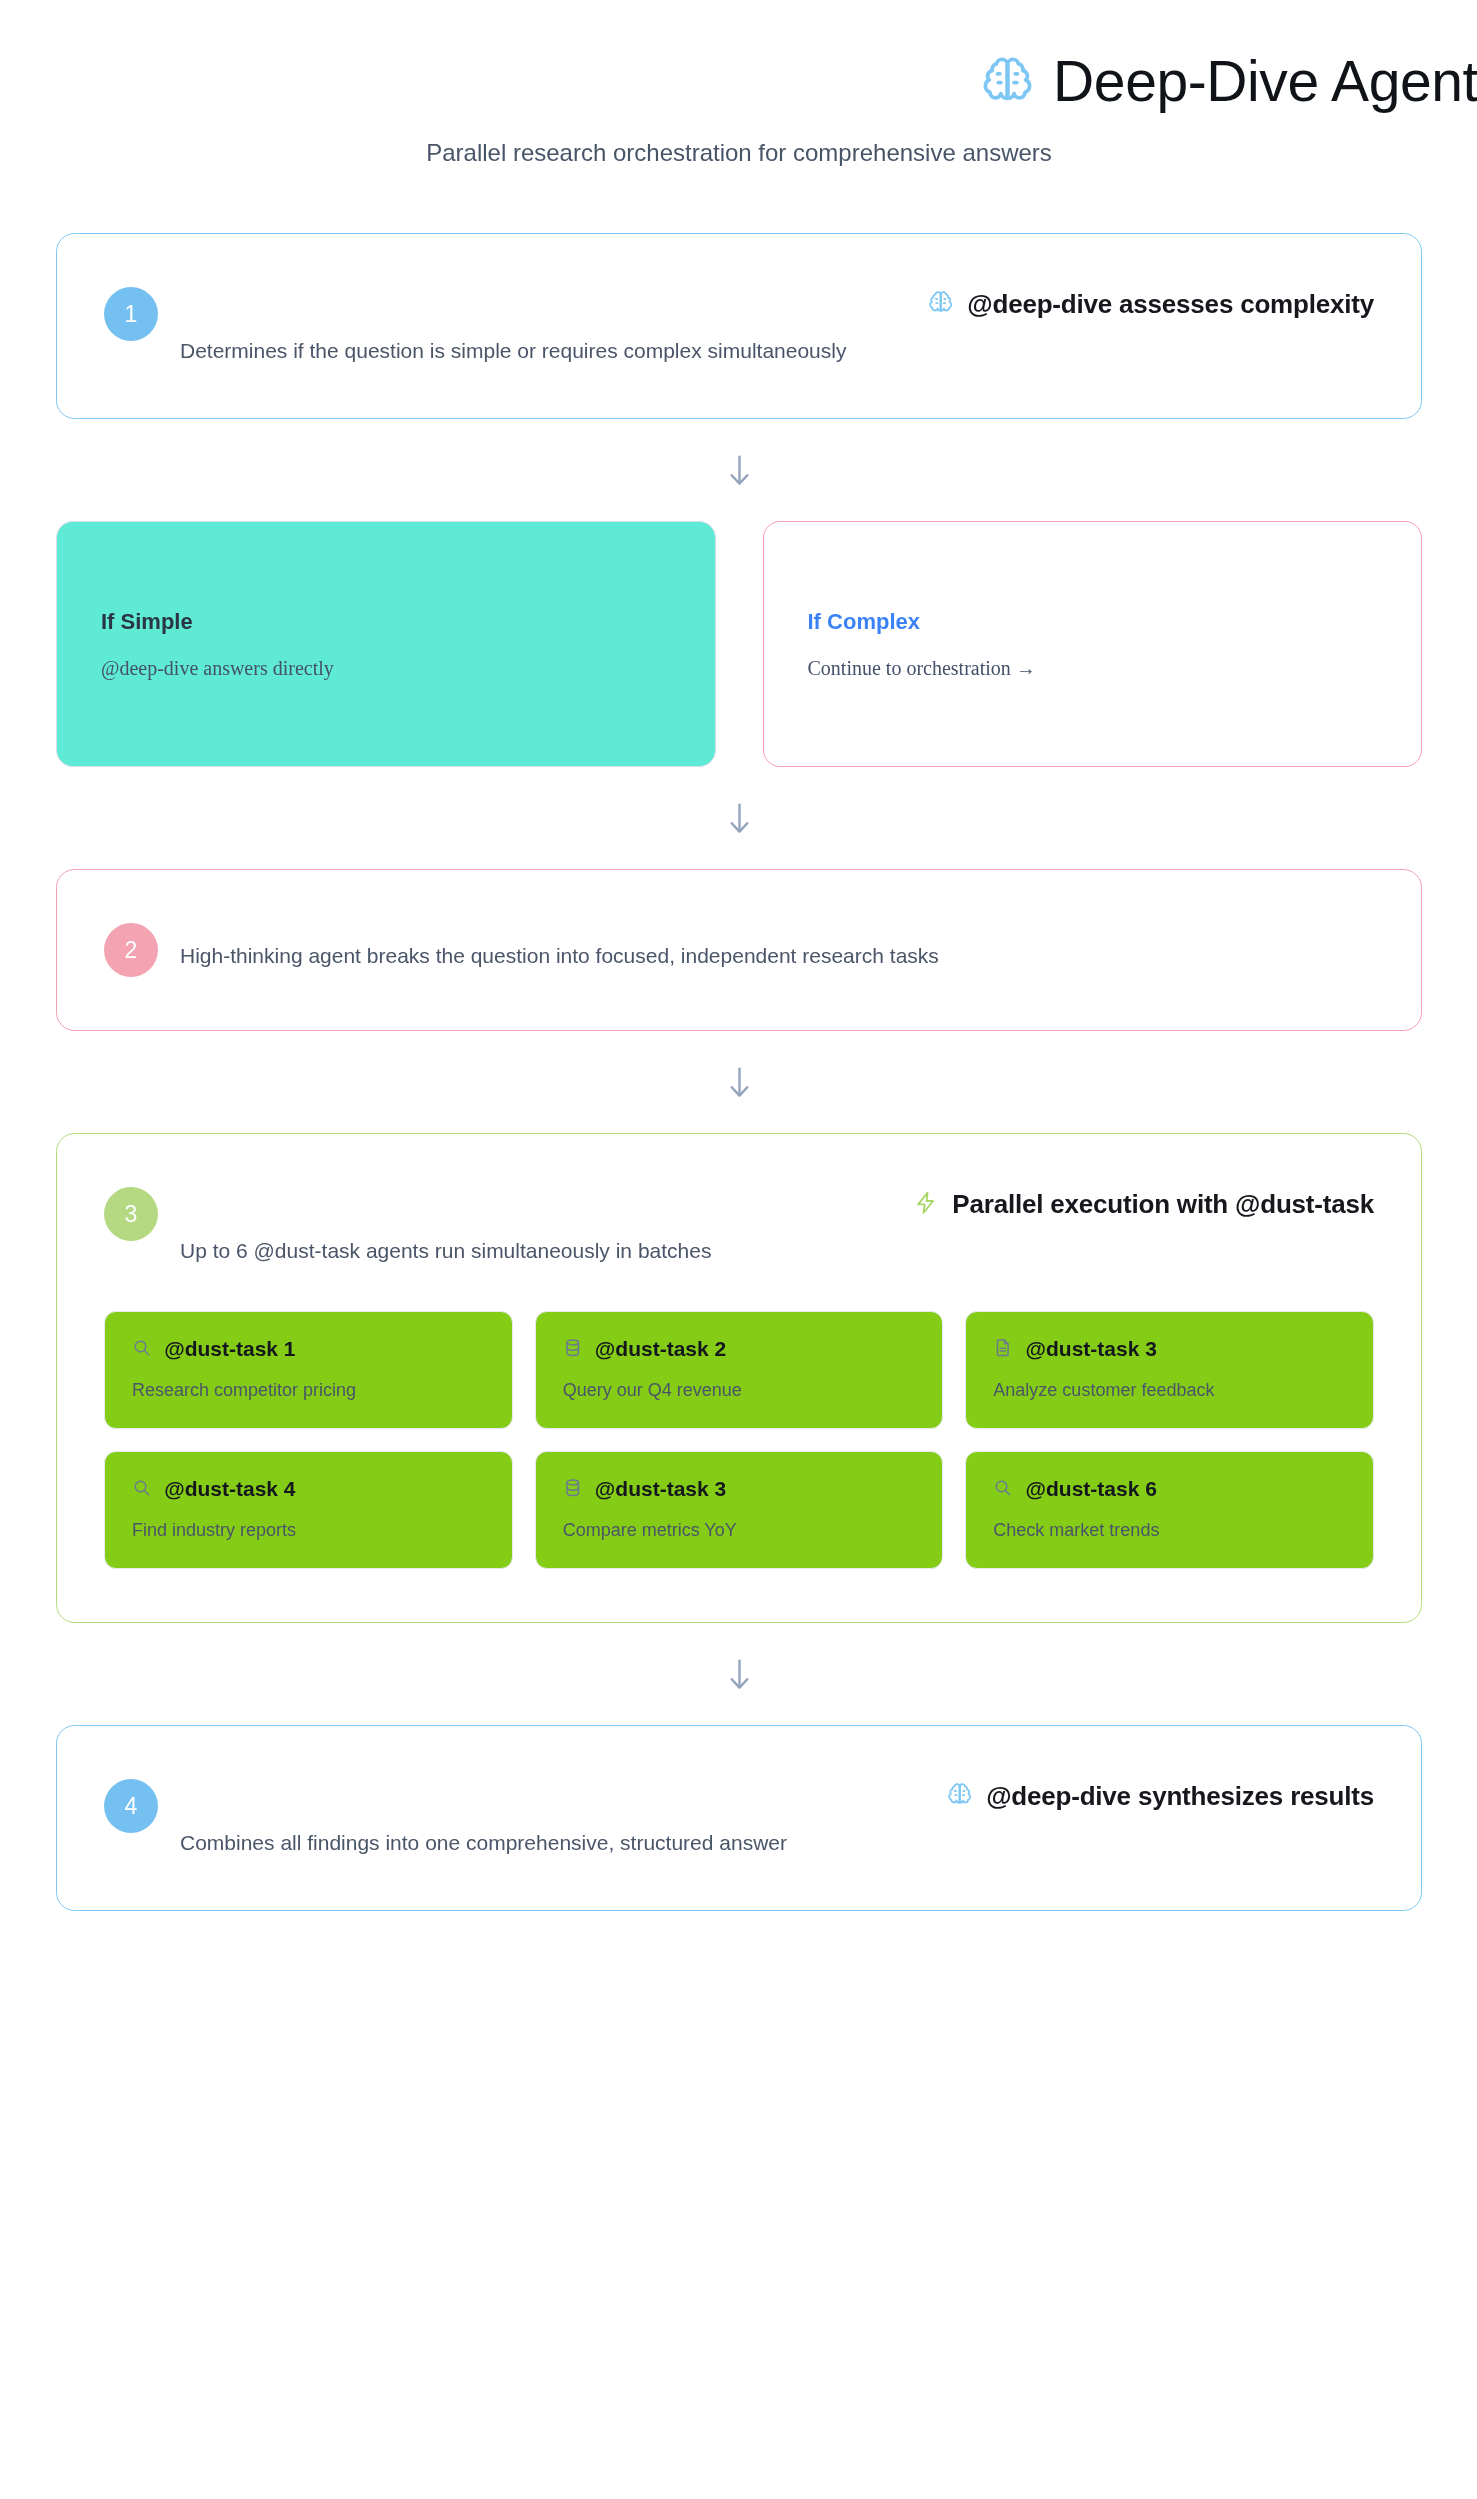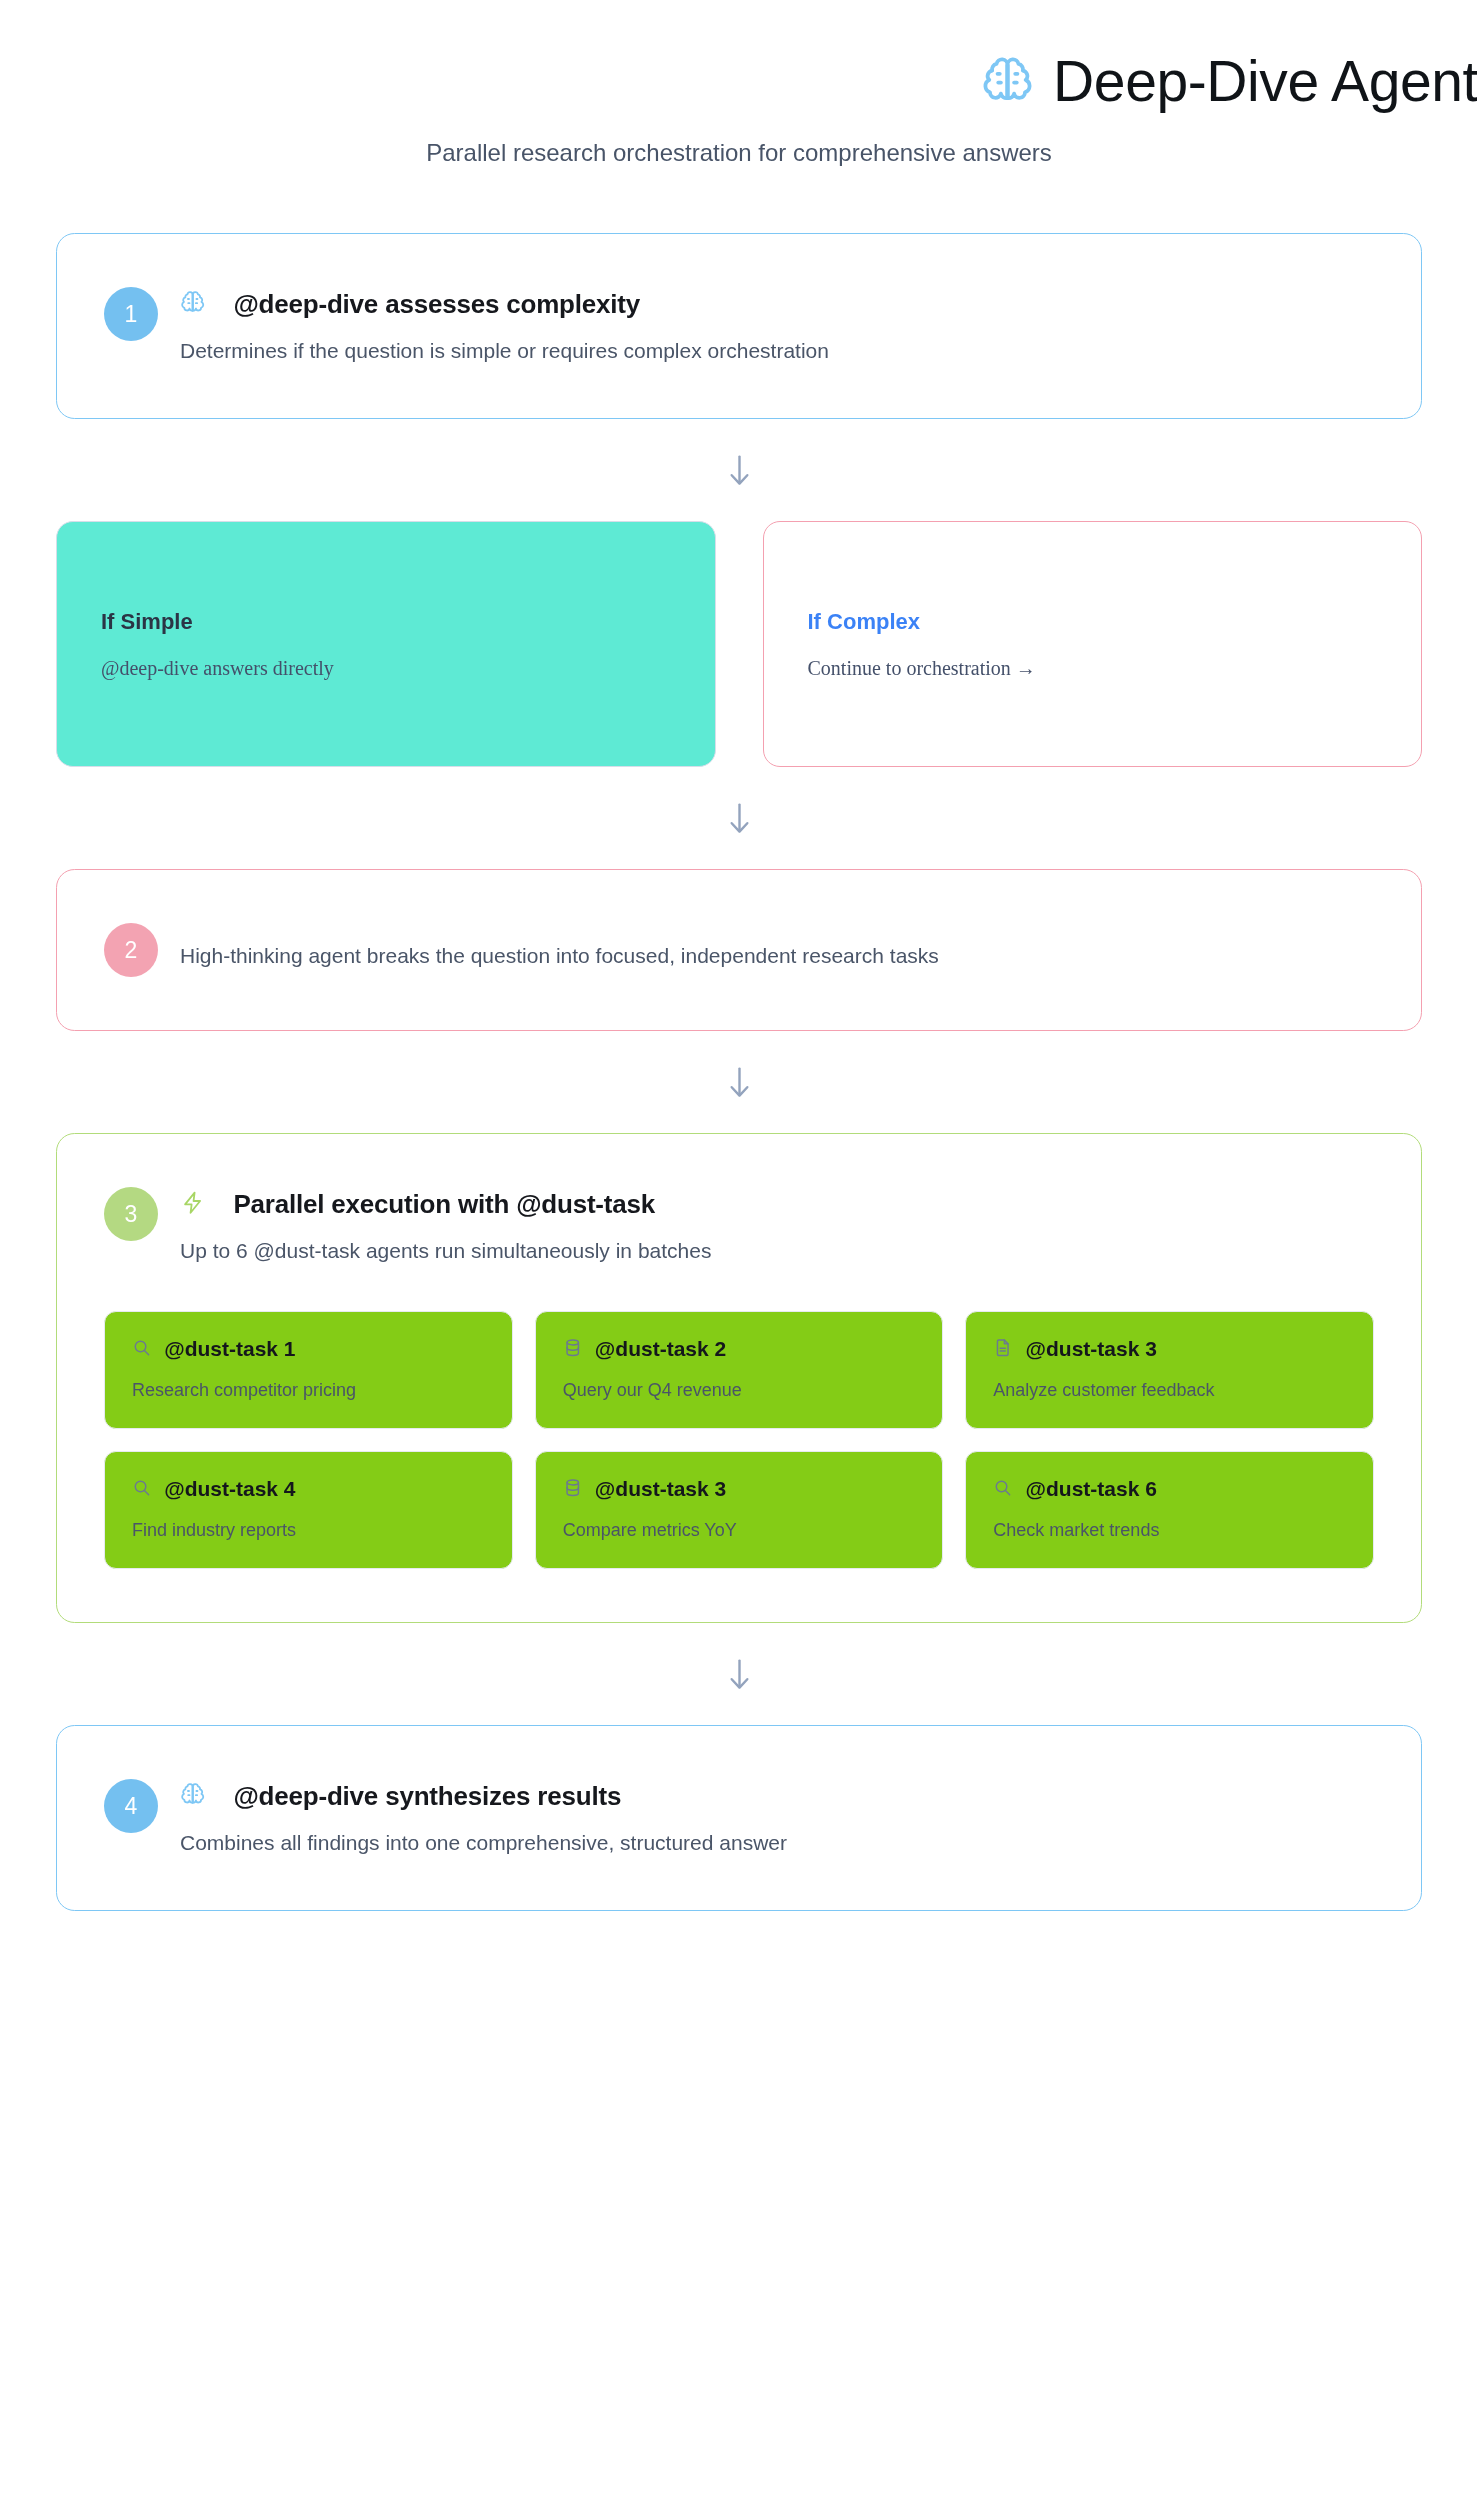--- a/index.html
+++ b/index.html
@@ -77,21 +77,22 @@
     font-weight: 400;
   }
   .badge.blue  { background: #74c0f0; }
   .badge.pink  { background: #f3a3b2; }
   .badge.green { background: #b4d982; }
 
   .step-text { padding-top: 1.7px; flex: 1 1 auto; }
   .step-head {
     display: flex;
     align-items: center;
-    gap: 28px;
+    gap: 14px;
+    justify-content: flex-end;
   }
   .step-head h3 {
     font-size: 26px;
     font-weight: 700;
     color: #16181d;
     letter-spacing: -0.2px;
   }
   .step-desc {
     margin-top: 17px;
     font-size: 21px;
@@ -209,21 +210,21 @@
                 <path d="M12 4.5a2.5 2.5 0 0 1 4.96-.44 2.5 2.5 0 0 1 1.98 3 2.5 2.5 0 0 1 1.32 4.24 3 3 0 0 1-.34 5.58 2.5 2.5 0 0 1-4.92.62A2.5 2.5 0 0 1 12 19.5Z"></path>
                 <path d="M12 4.5v15"></path>
                   <path d="M8.5 8.5h-1"></path>
                   <path d="M16.5 8.5h-1"></path>
                 <path d="M9 12.5H7.8"></path>
                   <path d="M15 12.5h1.2"></path>
               </svg>
             </span>
             <h3>@deep-dive assesses complexity</h3>
           </div>
-          <p class="step-desc">Determines if the question is simple or requires complex orchestration</p>
+          <p class="step-desc">Determines if the question is simple or requires complex simultaneously</p>
         </div>
       </div>
     </div>
 
     <div class="arrow">
       <span class="icn">
         <svg width="29" height="36" viewBox="0 0 24 30" fill="none" stroke="#93a3bd" stroke-width="2" stroke-linecap="round" stroke-linejoin="round">
           <path d="M12 3v22"></path>
             <path d="M5.5 18.5 12 25.5l6.5-7"></path>
         </svg>

